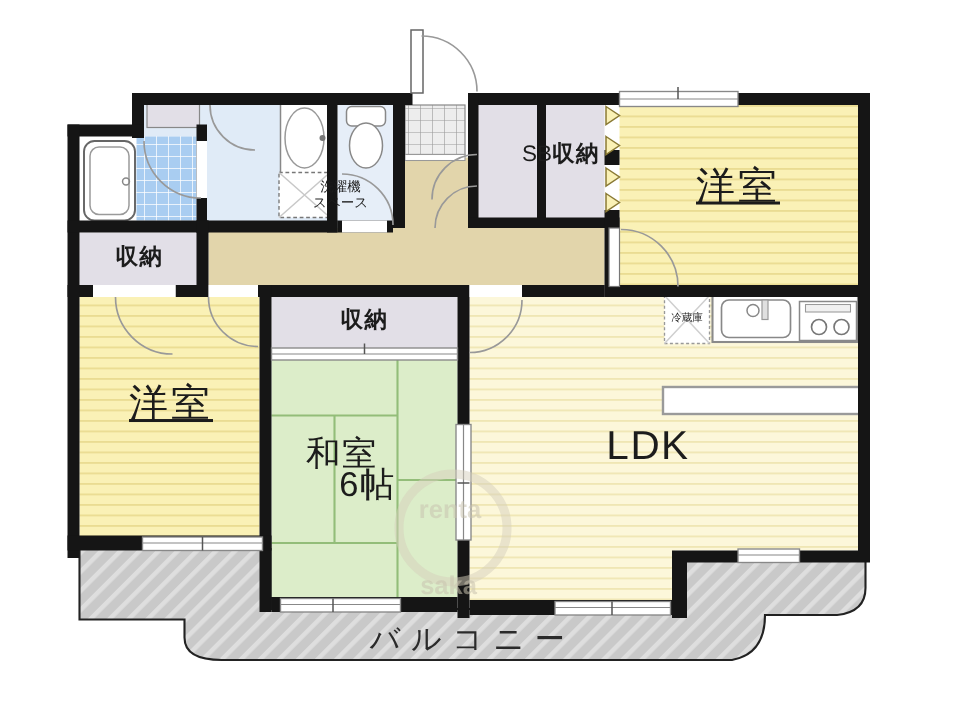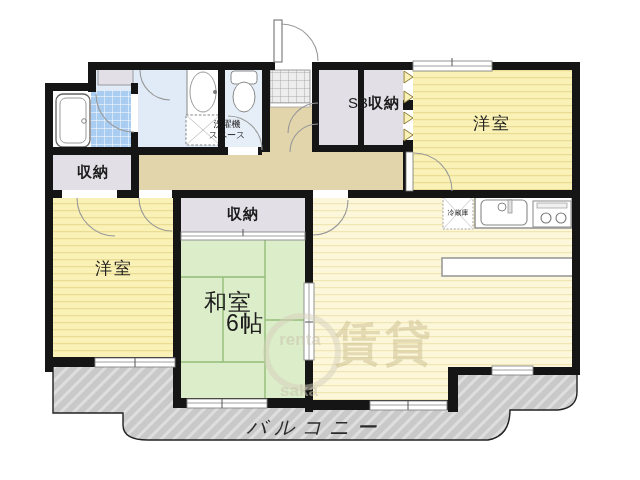--- a/index.html
+++ b/index.html
@@ -1,21 +1,21 @@
 <!DOCTYPE html>
 <html><head>
 <meta charset="utf-8">
 <style>
   html,body{margin:0;padding:0;background:#fff;}
   #stage{position:relative;width:640px;height:480px;background:#fff;overflow:hidden;
          font-family:"Liberation Sans","DejaVu Sans",sans-serif;}
   #plan-svg{position:absolute;left:0;top:0;}
   .lbl{position:absolute;transform:translate(-50%,-50%);white-space:nowrap;color:#1c1c1c;
        text-align:center;line-height:1.05;}
-  .room-big{font-size:17px;letter-spacing:2px;}
+  .room-big{font-size:26px;letter-spacing:2px;text-decoration:underline;}
   .ldk{font-size:27px;letter-spacing:1px;}
   .closet{font-size:15px;letter-spacing:1px;font-weight:bold;}
   .sb{font-size:15px;}
   .tiny{font-size:9px;padding-left:48px;}
   .micro{font-size:7px;}
   .balcony-lbl{font-size:20px;letter-spacing:7px;color:#2b2b2b;}
   .washitsu-lbl{font-size:23px;letter-spacing:1px;}
   .wm-kanji{position:absolute;transform:translate(-50%,-50%);font-size:46px;font-weight:bold;
             letter-spacing:4px;color:rgba(205,193,145,0.55);}
   .wm-latin{position:absolute;transform:translate(-50%,-50%);font-size:17px;font-weight:bold;
@@ -260,33 +260,33 @@
     <path d="M404,91 L413,97 L404,103 Z"></path>
     <path d="M404,112 L413,118 L404,124 Z"></path>
     <path d="M404,129 L413,135 L404,141 Z"></path>
   </g>
 
   <g>
     <circle cx="302" cy="352" r="36" fill="none" stroke="rgba(213,208,188,0.5)" stroke-width="6"></circle>
   </g>
 </svg>
 
-<div class="wm-kanji" style="left:385px;top:344px;">賃貸</div>
 <div class="wm-latin" style="left:300px;top:340px;">renta</div>
 <div class="wm-latin" style="left:299px;top:362px;margin-top:29px;">saka</div>
 
 <div class="lbl room-big" style="left:492px;top:124px;">洋室</div>
 
 <div class="lbl room-big" style="left:114px;top:269px;">洋室</div>
 
 <div class="lbl washitsu-lbl" style="left:228px;top:302px;">和室</div>
 <div class="lbl washitsu-lbl" style="left:245px;top:311px;margin-top:12px;">6帖</div>
 
-
-<div class="lbl balcony-lbl" style="left:315px;top:427px;font-style:italic;">バルコニー</div>
+<div class="lbl ldk" style="left:432px;top:297px;">LDK</div>
+
+<div class="lbl balcony-lbl" style="left:315px;top:427px;">バルコニー</div>
 
 <div class="lbl closet" style="left:93px;top:172px;">収納</div>
 <div class="lbl closet" style="left:384px;top:103px;">収納</div>
 <div class="lbl closet" style="left:243px;top:214px;">収納</div>
 <div class="lbl sb" style="left:358px;top:103px;">SB</div>
 
 <div class="lbl tiny" style="left:203px;top:125px;">洗濯機</div>
 <div class="lbl tiny" style="left:203px;top:136px;text-align:right;">スペース</div>
 
 <div class="lbl micro" style="left:458px;top:213px;">冷蔵庫</div>

